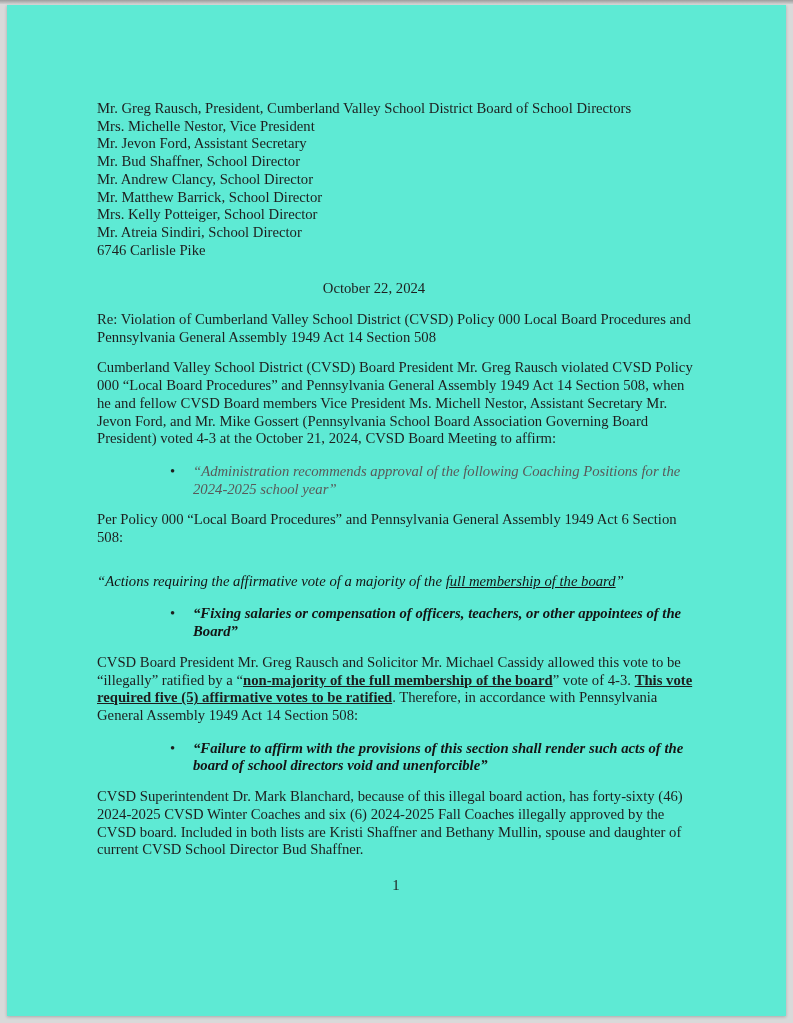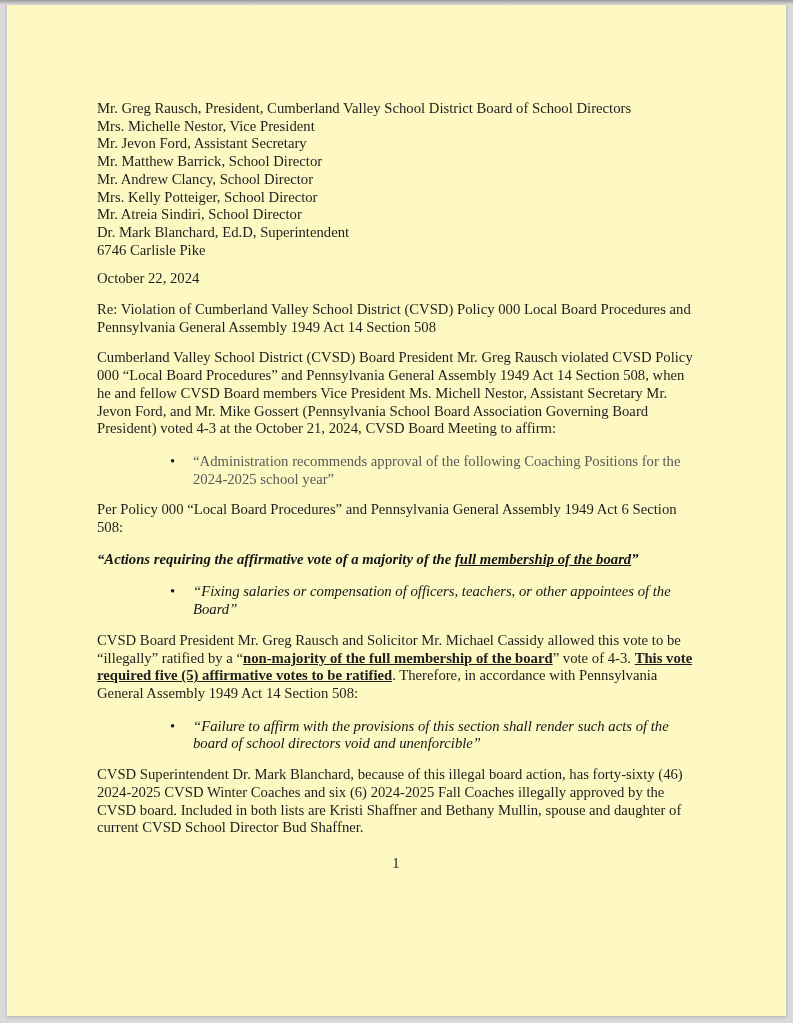--- a/index.html
+++ b/index.html
@@ -13,76 +13,76 @@
   }
   
   .top-edge {
     position: absolute; top: 0; left: 0; right: 0; height: 4px;
     background: linear-gradient(#9c9c9c, #cfcfcf);
     z-index: 2;
   }
   .page {
     position: absolute;
     left: 7px; top: 5px; right: 7px; bottom: 7px;
-    background: #fef9c3;
+    background: #5eead4;
     box-shadow: 0 1px 3px rgba(0,0,0,.22);
     padding: 95px 91px 0 90px;
     box-sizing: border-box;
     color: #1e1e1e;
     font-size: 14.7px;
     line-height: 17.7px;
   }
   .recipients div { white-space: nowrap; }
   .date-line {
-    margin-top: 11px;
-    text-align: left;
+    margin-top: 21px;
+    text-align: center;
     padding-right: 44px;
   }
   .subject { margin-top: 11px; }
   p.para { margin: 13px 0 0 0; }
   .bullet-row {
     display: flex;
     margin-top: 15px;
   }
   .bullet-marker {
     margin-left: 73px;
     width: 23px;
     flex: 0 0 23px;
     color: #1e1e1e;
     font-style: normal;
     font-weight: normal;
   }
   .bullet-text { flex: 1; padding-right: 4px; }
-  .grey-italic { color: #595959; }
-  .bold-italic { font-style: italic; font-weight: normal; color: #141414; }
-  .quote-line { margin-top: 14px; font-style: italic; font-weight: bold; color: #141414; }
+  .grey-italic { font-style: italic; color: #595959; }
+  .bold-italic { font-style: italic; font-weight: bold; color: #141414; }
+  .quote-line { margin-top: 26px; font-style: italic; font-weight: normal; color: #141414; }
   .bu { font-weight: bold; text-decoration: underline; }
   .u { text-decoration: underline; }
   .para-last { margin-top: 22px; font-family: Liberation Serif, serif; }
   .page-number {
     margin-top: 18px;
     text-align: center;
   }
 </style>
 </head>
 <body>
 
 <div class="top-edge"></div>
 
 <div class="page">
 
   <div class="recipients">
     <div>Mr. Greg Rausch, President, Cumberland Valley School District Board of School Directors</div>
     <div>Mrs. Michelle Nestor, Vice President</div>
     <div>Mr. Jevon Ford, Assistant Secretary</div>
+    <div>Mr. Bud Shaffner, School Director</div>
+    <div>Mr. Andrew Clancy, School Director</div>
     <div>Mr. Matthew Barrick, School Director</div>
-    <div>Mr. Andrew Clancy, School Director</div>
     <div>Mrs. Kelly Potteiger, School Director</div>
     <div>Mr. Atreia Sindiri, School Director</div>
-    <div>Dr. Mark Blanchard, Ed.D, Superintendent</div>
     <div>6746 Carlisle Pike</div>
   </div>
 
   <div class="date-line">October 22, 2024</div>
 
   <p class="para subject">Re: Violation of Cumberland Valley School District (CVSD) Policy 000 Local Board Procedures and Pennsylvania General Assembly 1949 Act 14 Section 508</p>
 
   <p class="para">Cumberland Valley School District (CVSD) Board President Mr. Greg Rausch violated CVSD Policy 000 “Local Board Procedures” and Pennsylvania General Assembly 1949 Act 14 Section 508, when he and fellow CVSD Board members Vice President Ms. Michell Nestor, Assistant Secretary Mr. Jevon Ford, and Mr. Mike Gossert (Pennsylvania School Board Association Governing Board President) voted 4-3 at the October 21, 2024, CVSD Board Meeting to affirm:</p>
 
   <div class="bullet-row">

